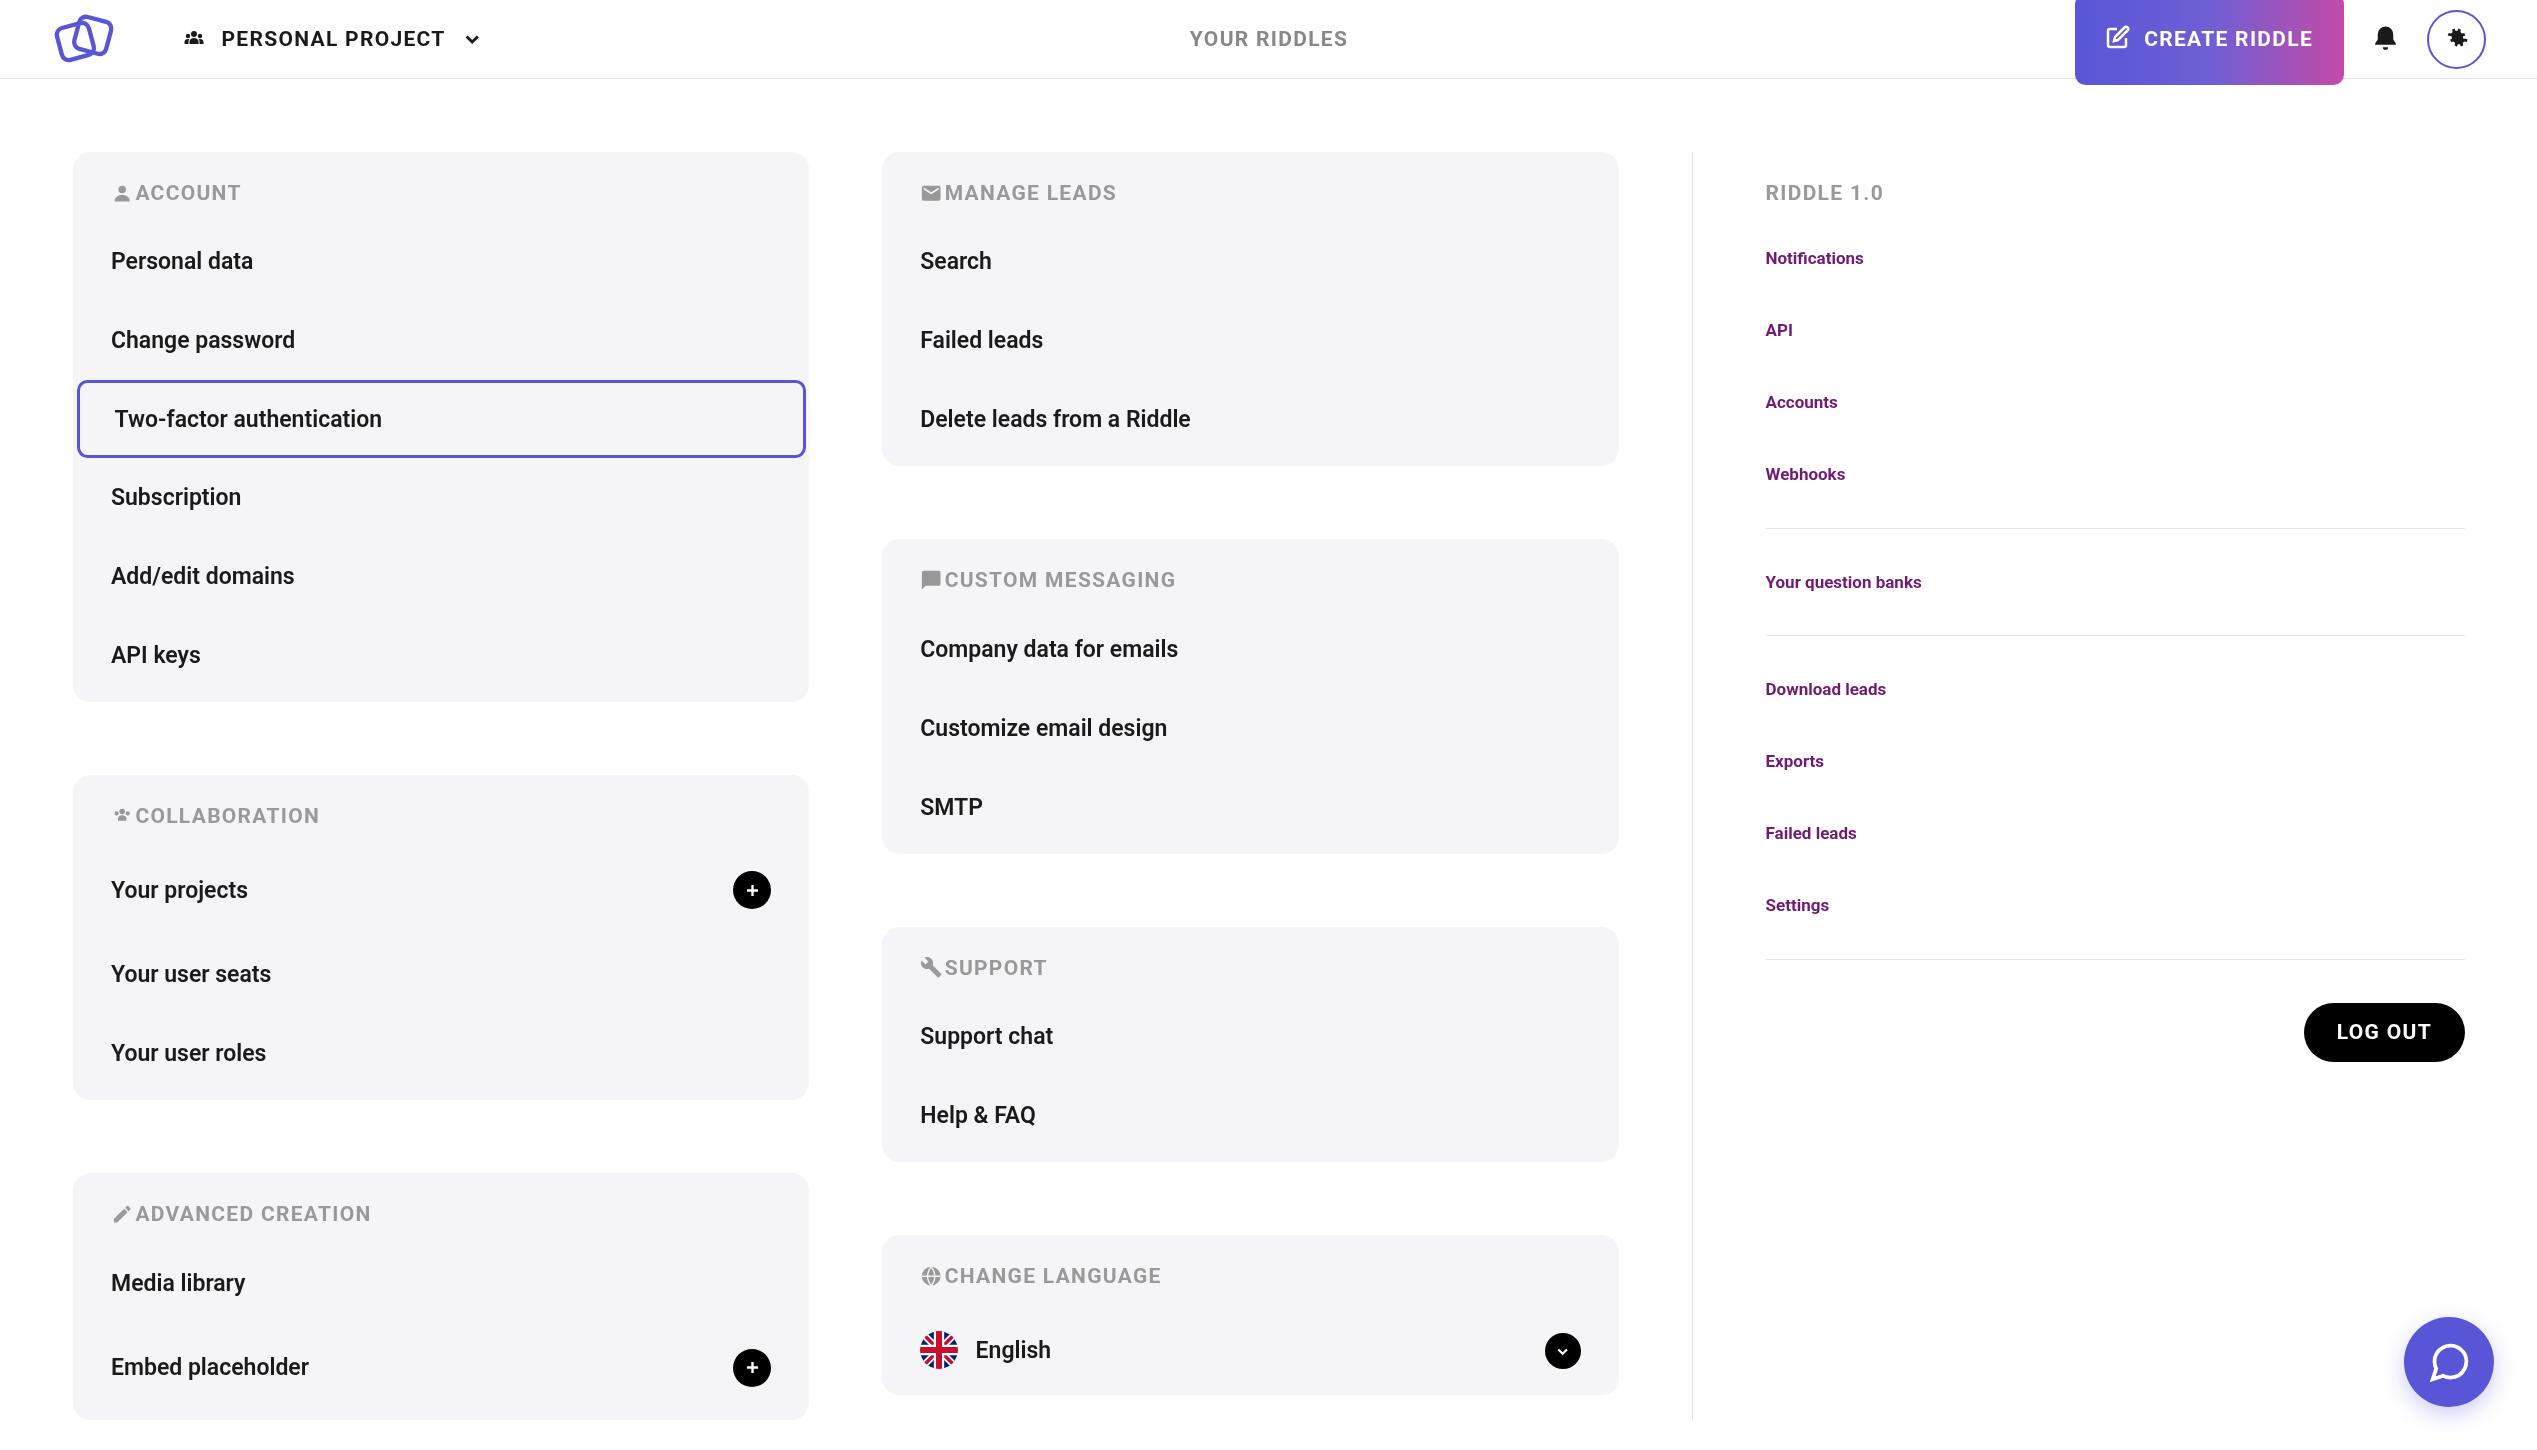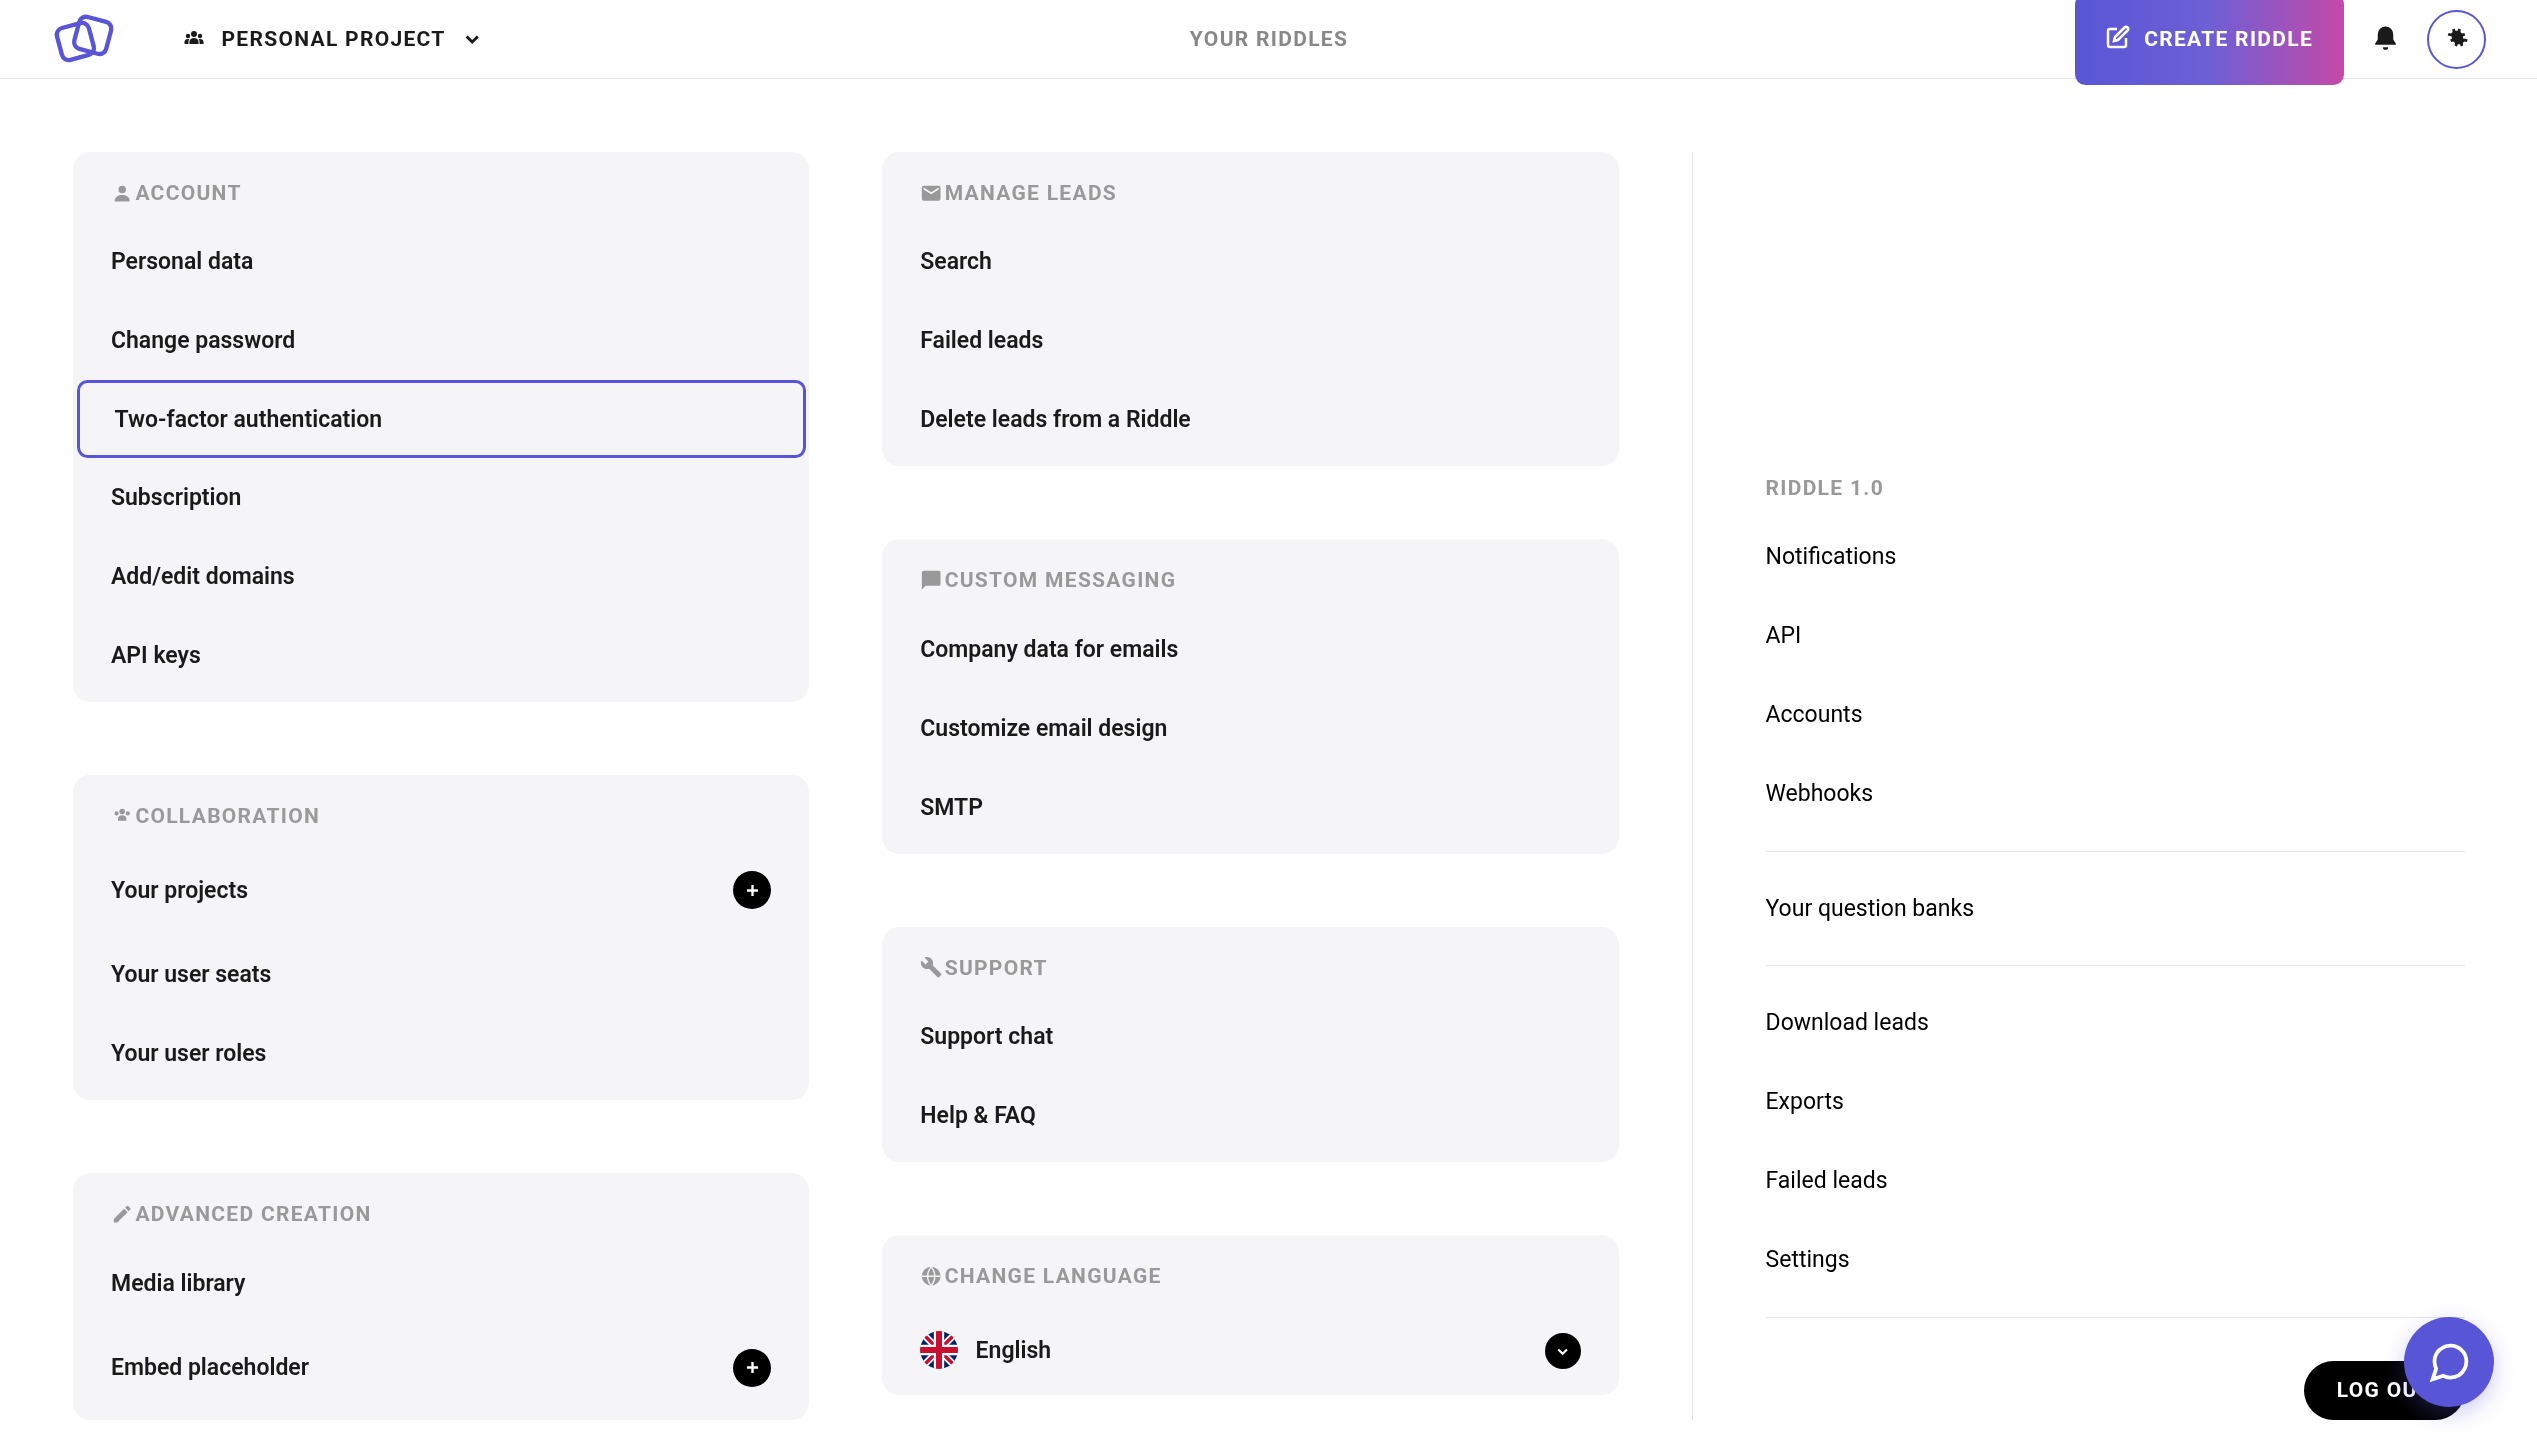--- a/index.html
+++ b/index.html
@@ -100,21 +100,20 @@
     .column {
       flex: 1;
       display: flex;
       flex-direction: column;
       gap: 73px;
     }
     .column-right {
       flex: 0.95;
       border-left: 0.9px solid #e5e5e5;
       padding-left: 73px;
-      justify-content: flex-end;
     }
     .card {
       background: #f5f5f7;
       border-radius: 17.3px;
       overflow: hidden;
     }
     .card-header {
       display: flex;
       align-items: center;
       gap: 2px;
@@ -163,23 +162,23 @@
     }
     .right-title {
       font-size: 21px;
       font-weight: 700;
       letter-spacing: 1.3px;
       color: #999;
       padding: 29px 0 17.3px 0;
     }
     .right-item {
       padding: 26px 0;
-      font-size: 23px;
-      font-weight: 400;
-      color: #000000;
+      font-size: 17px;
+      font-weight: 700;
+      color: #701a75;
       cursor: pointer;
     }
     .divider {
       border: none;
       border-top: 0.9px solid #e5e5e5;
       margin: 17.3px 0;
     }
     .logout-btn {
       background: #000;
       color: white;

